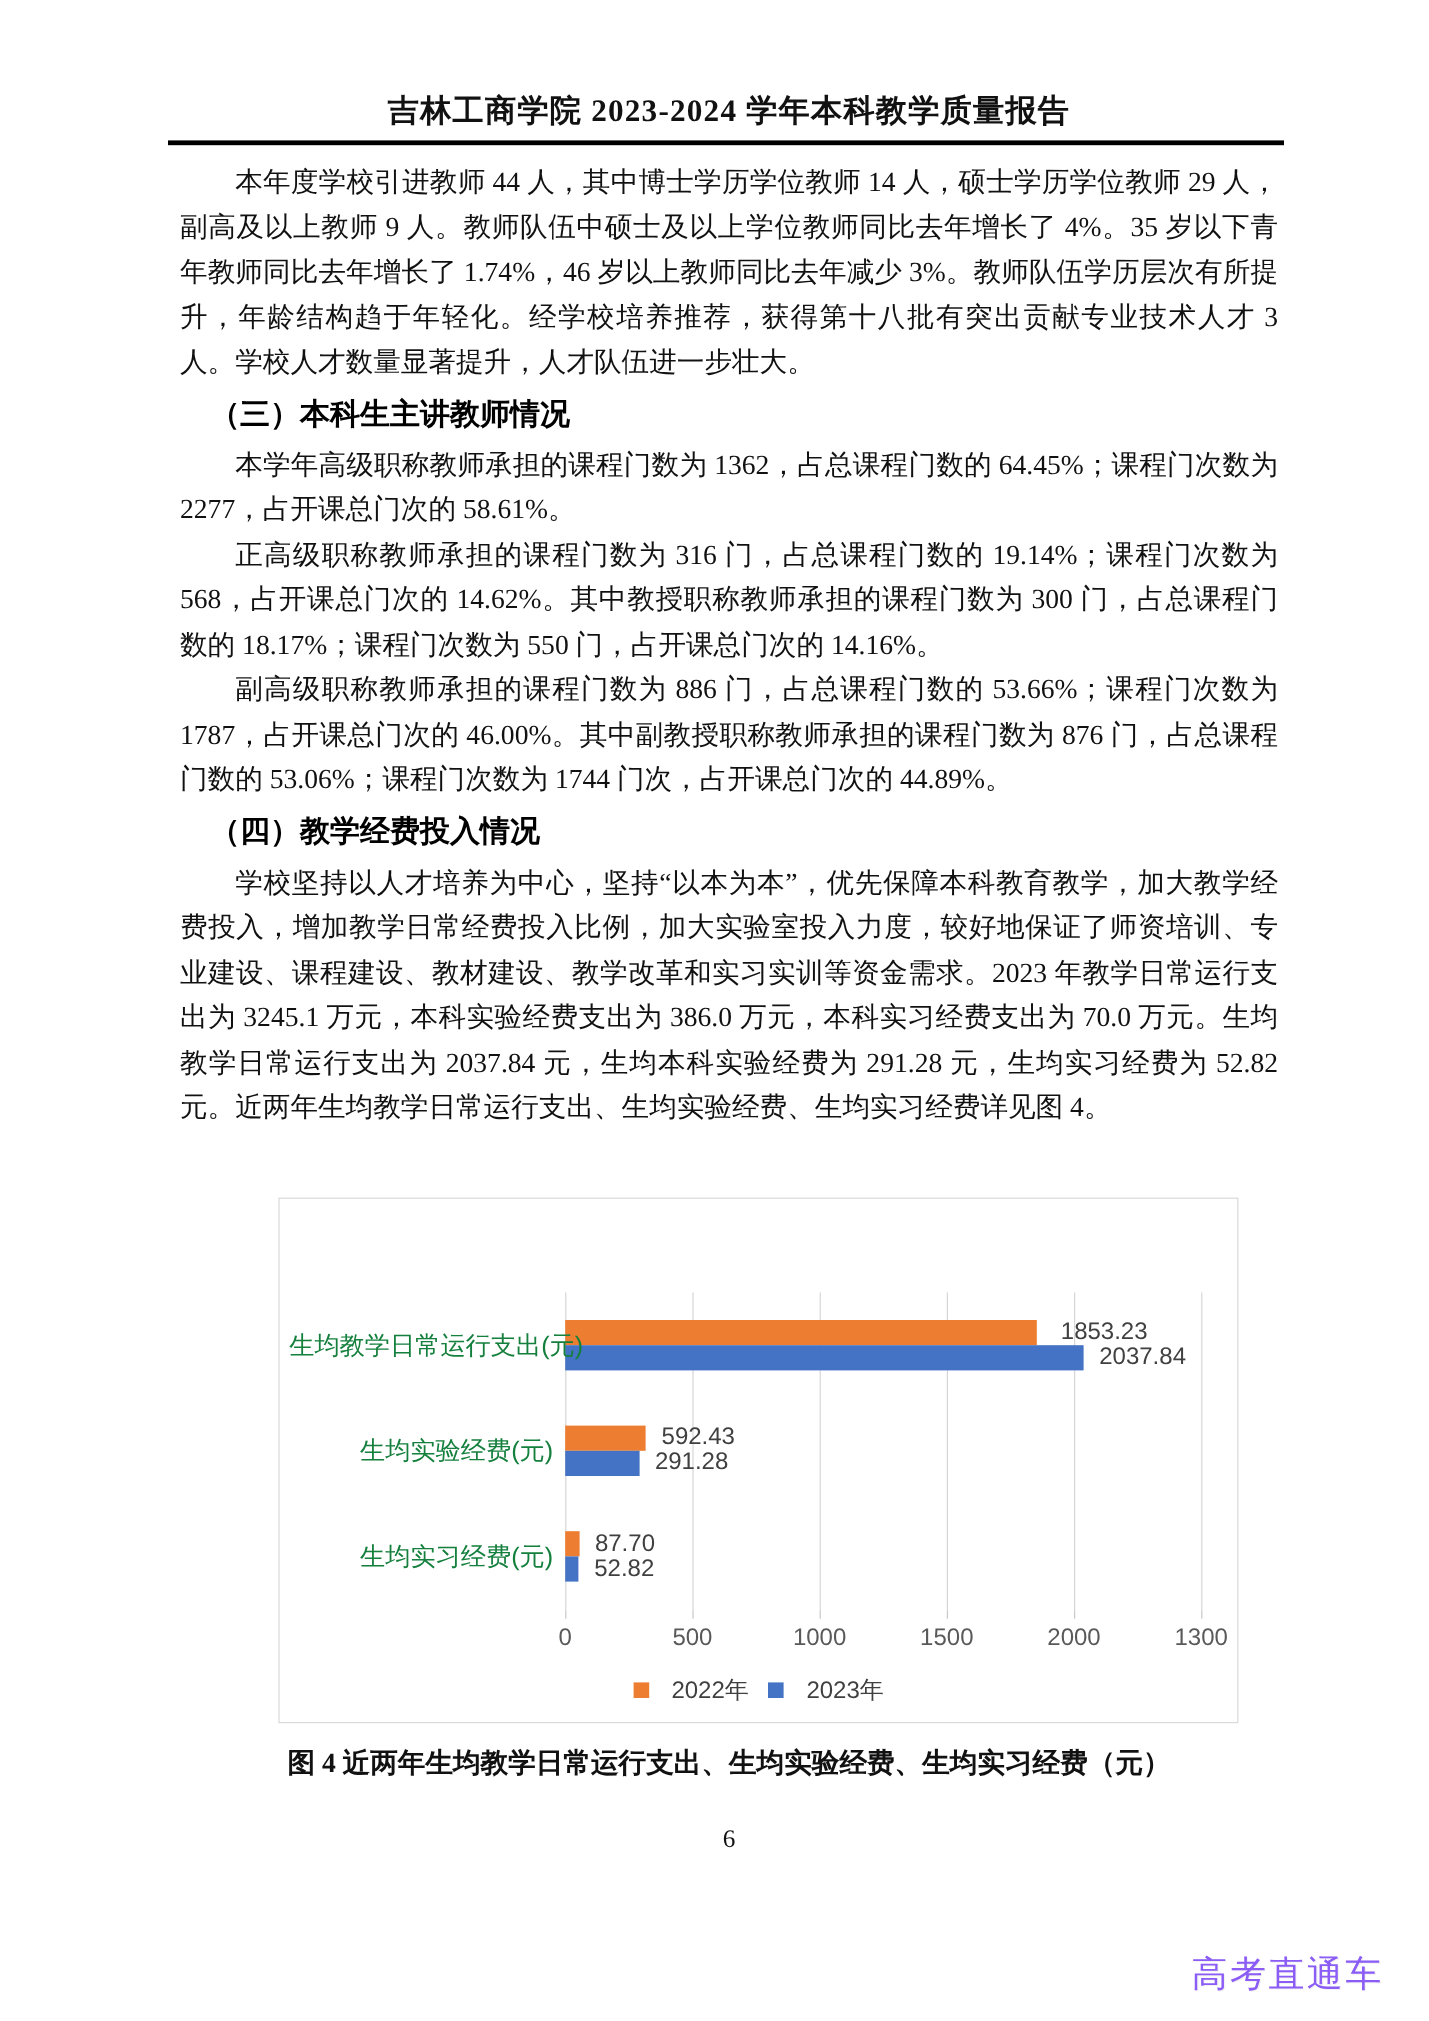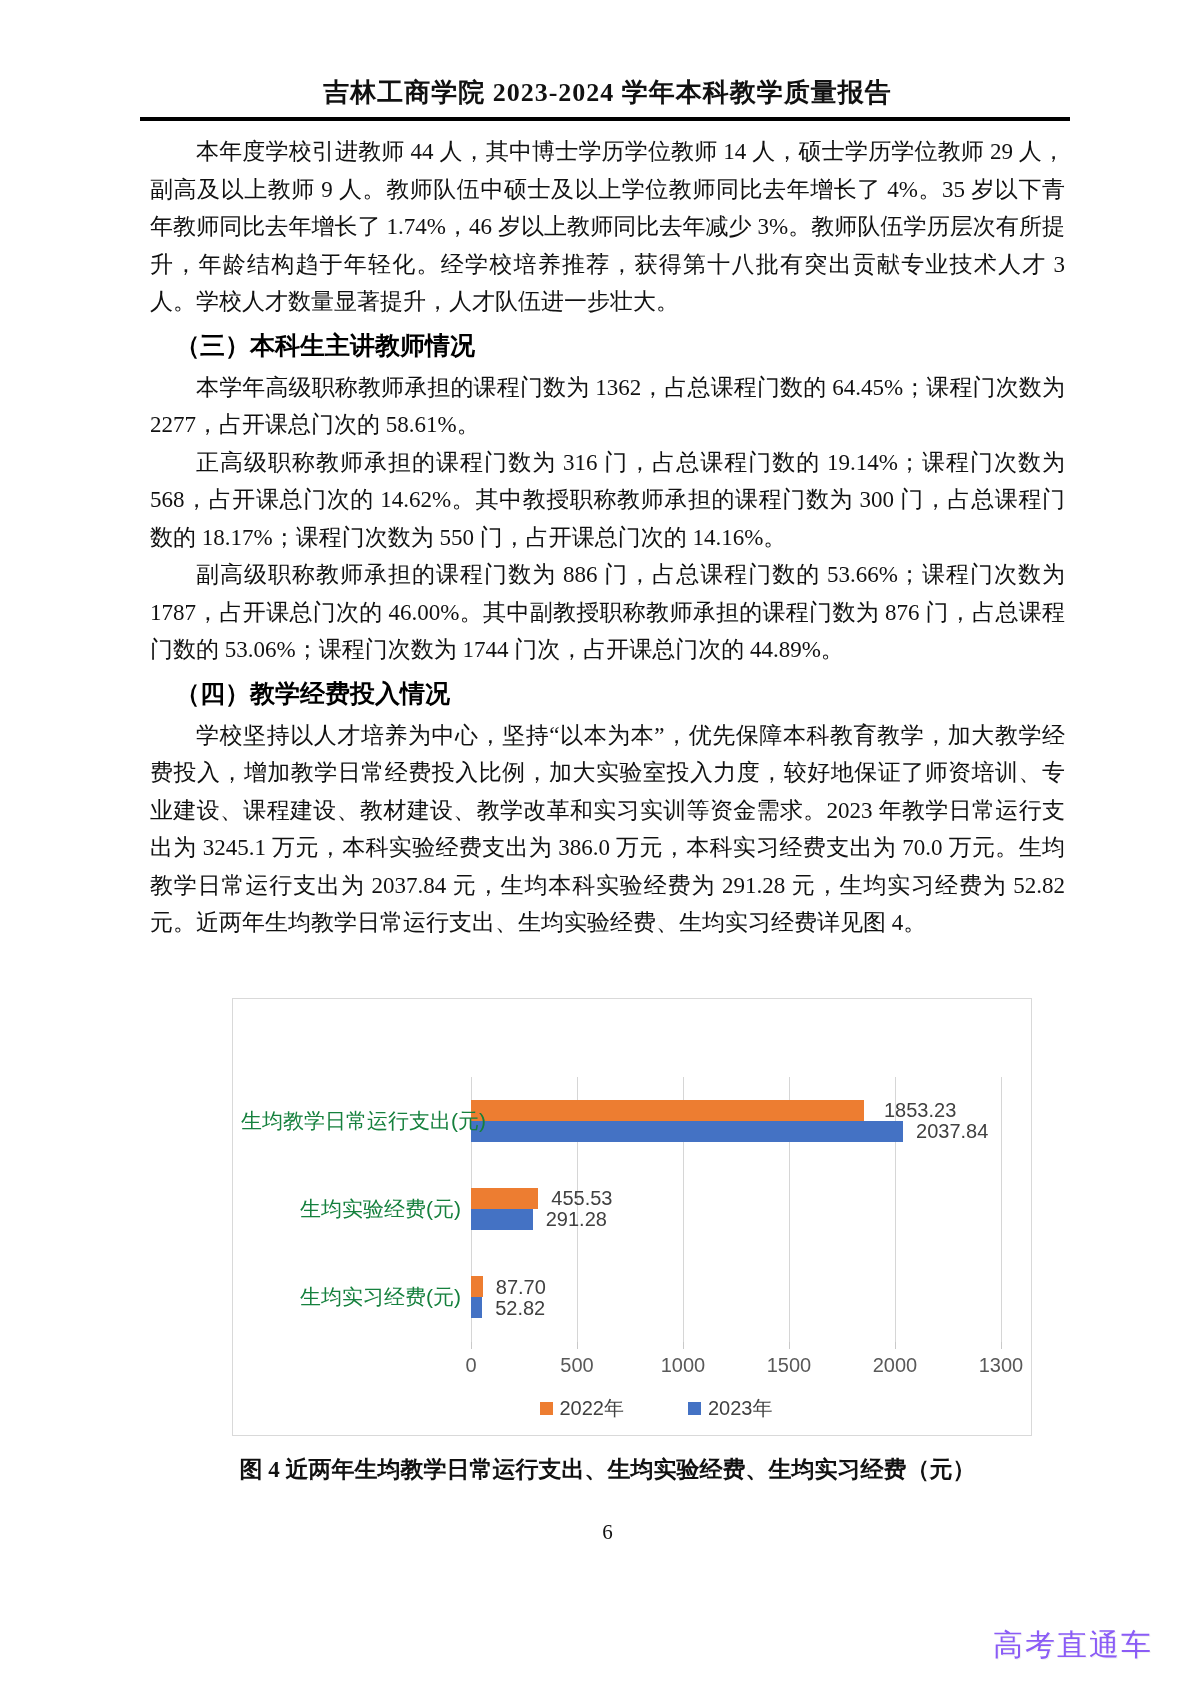--- a/index.html
+++ b/index.html
@@ -81,21 +81,21 @@
   .x-tick-label{
     position:absolute;
     font-size:20px;color:#595959;
     transform:translateX(-50%);
   }
   .legend{
     position:absolute;left:0;right:0;top:396px;
     display:flex;justify-content:center;align-items:center;gap:16px;
     font-size:20px;color:#404040;
   }
-  .legend-item{display:flex;align-items:center;gap:7px;margin-left:48px;}
+  .legend-item{display:flex;align-items:center;gap:19px;}
   .legend-swatch{width:13px;height:13px;display:inline-block;}
   
   .fig-caption{
     margin-top:18px;
     text-align:center;
     font-size:23px;font-weight:bold;
     line-height:32px;
   }
   .page-number{
     margin-top:34px;
@@ -150,21 +150,21 @@
             <div class="bar-value" style="left: 391px; margin-left: 22px;">1853.23</div>
           </div>
           <div class="bar-line">
             <div class="bar" style="width: 432.022px; background: rgb(68, 114, 196);"></div>
             <div class="bar-value" style="left: 445.022px;">2037.84</div>
           </div>
         </div>
         <div class="bar-group" style="top: 88.3333px; height: 88.3333px;">
           <div class="bar-line">
             <div class="bar" style="width: 67.293px; background: rgb(237, 125, 49);"></div>
-            <div class="bar-value" style="left: 80.293px;">455.53</div>
+            <div class="bar-value" style="left: 80.293px;">592.43</div>
           </div>
           <div class="bar-line">
             <div class="bar" style="width: 61.7514px; background: rgb(68, 114, 196);"></div>
             <div class="bar-value" style="left: 74.7514px;">291.28</div>
           </div>
         </div>
         <div class="bar-group" style="top: 176.667px; height: 88.3333px;">
           <div class="bar-line">
             <div class="bar" style="width: 11.7808px; background: rgb(237, 125, 49);"></div>
             <div class="bar-value" style="left: 24.7808px;">87.70</div>

